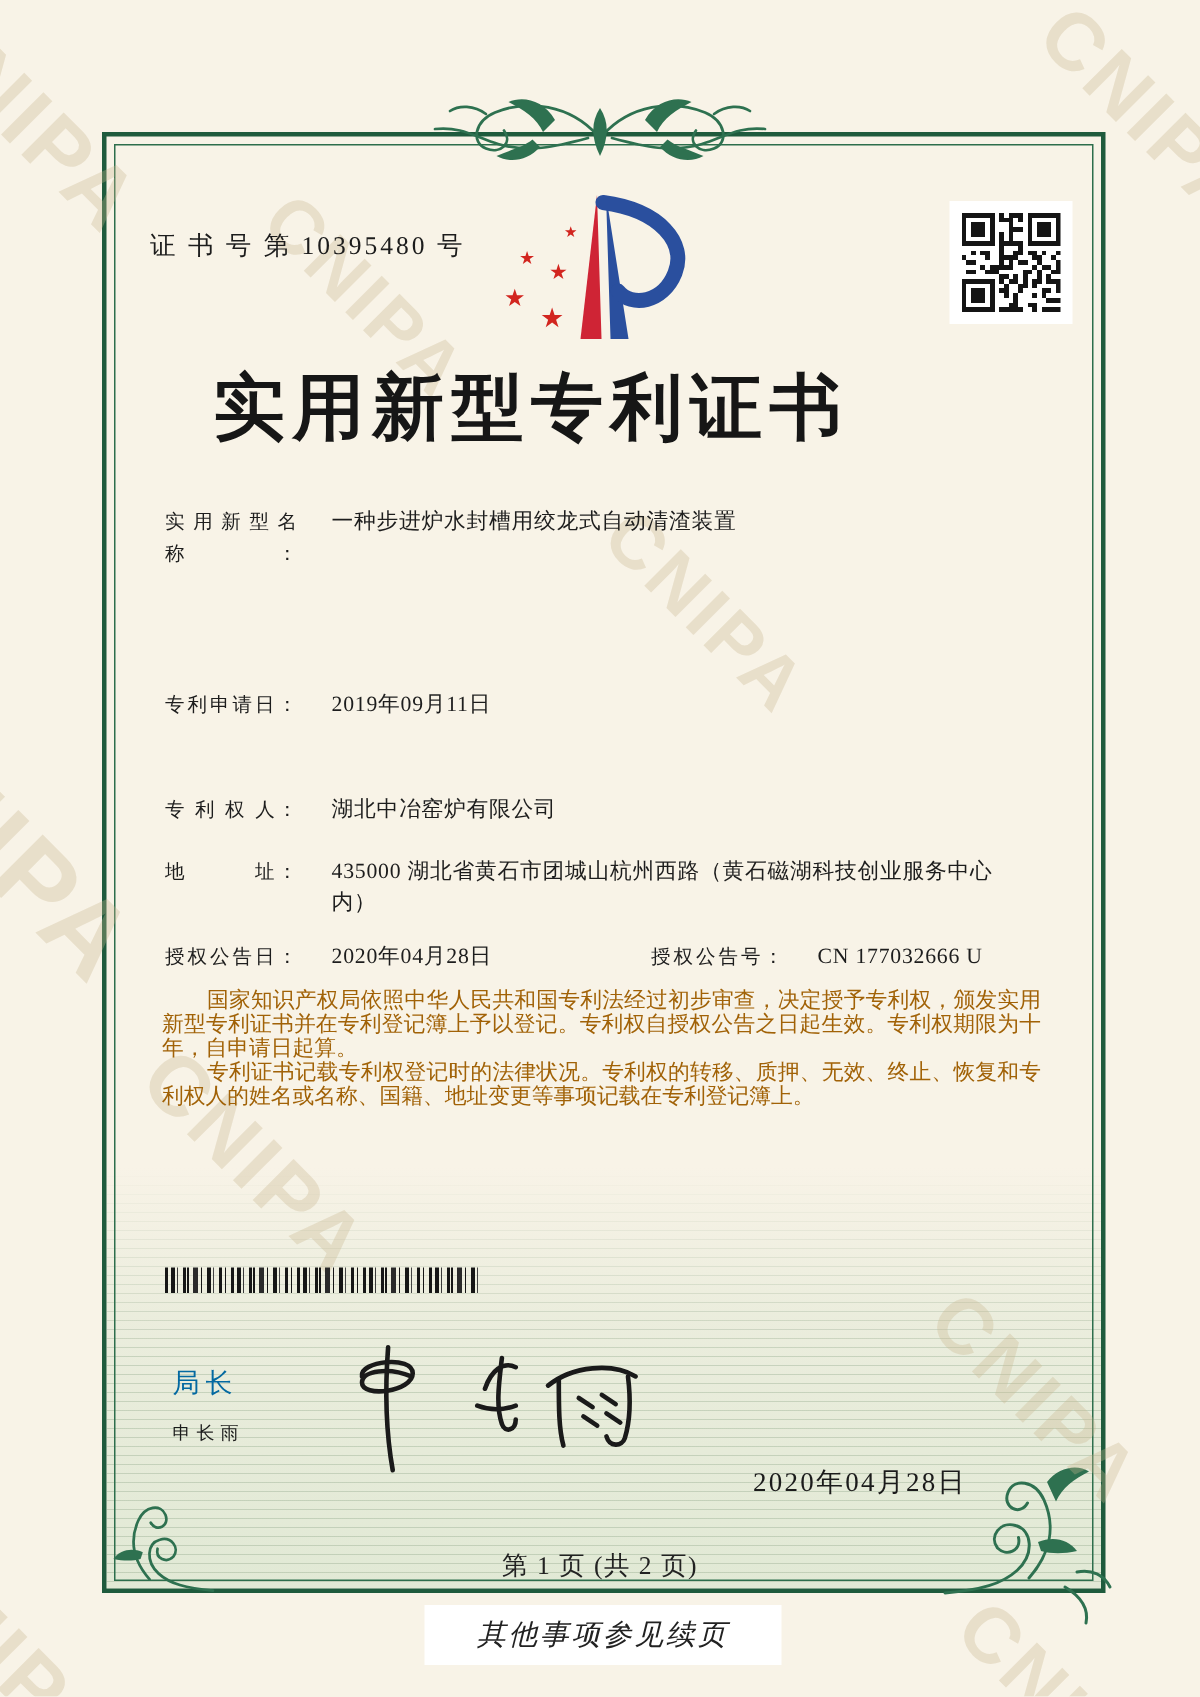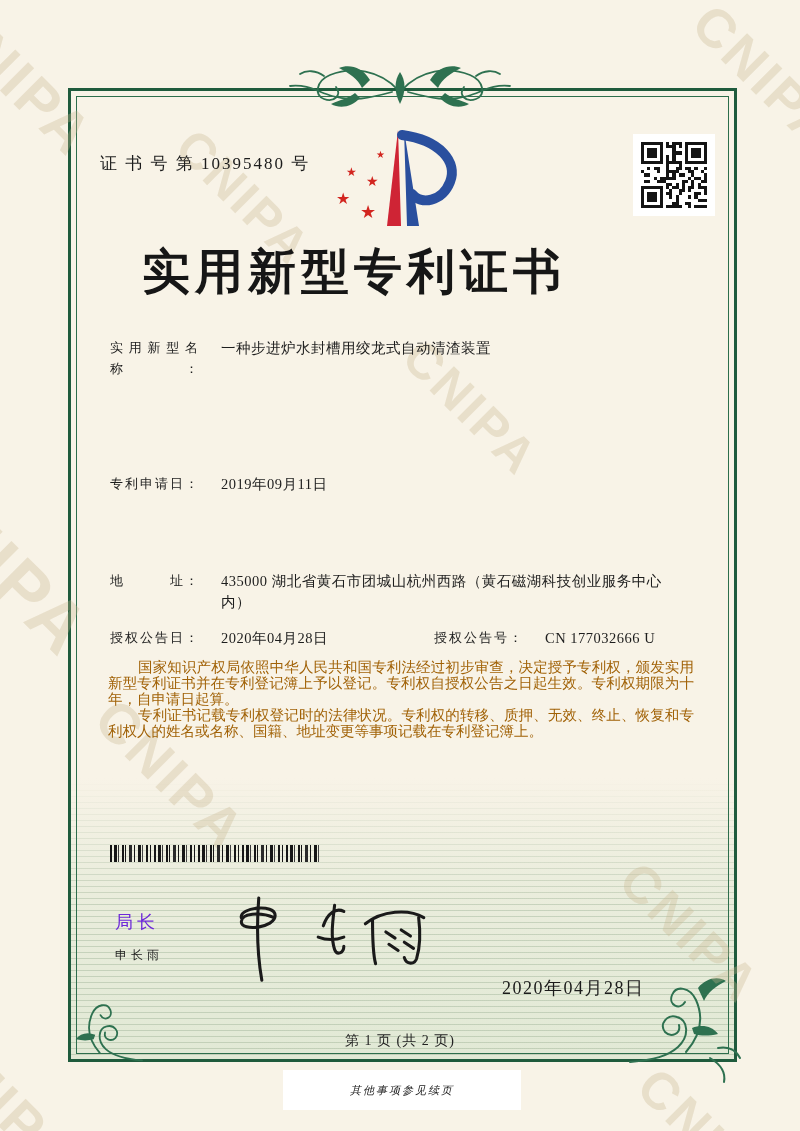--- a/index.html
+++ b/index.html
@@ -34,21 +34,21 @@
   .title{position:absolute;left:0;top:240px;width:708px;text-align:center;font-size:48px;font-weight:bold;
       letter-spacing:5px;color:#161616;z-index:2}
 
   
   .field{position:absolute;display:flex;font-size:14.5px;line-height:1.45;color:#1d1d1d;z-index:2}
   .f-label{width:88px;flex:none;font-size:13px;line-height:1.6;text-align:justify;text-align-last:justify}
   .f-value{margin-left:23px;letter-spacing:.5px}
   .fy-name{left:110px;top:338px}
   .fy-inventor{left:110px;top:386px}
   .fy-patno{left:110px;top:434px}
-  .fy-appdate{left:110px;top:474px}
+  .fy-appdate{left:110px;top:460px}
   .fy-patentee{left:110px;top:530px}
   .fy-address{left:110px;top:571px}
   .fy-address .f-value{width:452px}
   .fy-grantdate{left:110px;top:628px}
   .fy-grantno{left:434px;top:628px}
 
   
   .paras{position:absolute;left:108px;top:659px;width:586px;font-size:14.5px;line-height:16px;
       color:#a16207;text-align:justify;z-index:2}
   .paras p{text-indent:30px}
@@ -58,32 +58,32 @@
       background:repeating-linear-gradient(90deg,
         #161616 0 2px,transparent 2px 4px,#161616 4px 7px,transparent 7px 8px,
         #3a3a3a 8px 9px,transparent 9px 12px,#161616 12px 14px,transparent 14px 15px,
         #161616 15px 16px,transparent 16px 19px,#2a2a2a 19px 22px,transparent 22px 24px,
         #161616 24px 25px,transparent 25px 28px,#161616 28px 31px,transparent 31px 32px,
         #444 32px 33px,transparent 33px 36px,#161616 36px 38px,transparent 38px 40px,
         #161616 40px 41px,transparent 41px 44px)}
 
   
   .sig-title{position:absolute;left:115px;top:910px;font-family:"Liberation Sans",sans-serif;
-      font-size:18px;letter-spacing:4px;color:#6d28d9;z-index:2}
+      font-size:18px;letter-spacing:4px;color:#0369a1;z-index:2}
   .sig-name{position:absolute;left:115px;top:947px;font-family:"Liberation Sans",sans-serif;
       font-size:12px;letter-spacing:4px;color:#1b1b1b;z-index:2}
   .sig-svg{position:absolute;left:228px;top:892px;width:205px;height:90px;z-index:2}
   .issue-date{position:absolute;left:502px;top:976px;font-size:18px;letter-spacing:1.5px;color:#1b1b1b;z-index:2}
 
   
-  .page-info{position:absolute;left:0;top:1032px;width:800px;text-align:center;font-size:14px;
+  .page-info{position:absolute;left:0;top:1032px;width:800px;text-align:center;font-size:17px;
       letter-spacing:1px;color:#222;z-index:2}
   .footer-box{position:absolute;left:283px;top:1070px;width:238px;height:40px;background:#fff;z-index:2;
       display:flex;align-items:center;justify-content:center}
-  .footer-note{font-size:11px;font-style:italic;letter-spacing:2px;color:#222}
+  .footer-note{font-size:19px;font-style:italic;letter-spacing:2px;color:#222}
 </style>
 </head>
 <body>
 
 <div class="page">
 
   <span class="wm" style="left:-28px;top:-14px;font-size:58px">CNIPA</span>
   <span class="wm" style="left:724px;top:-8px;font-size:54px">CNIPA</span>
   <span class="wm" style="left:205px;top:118px;font-size:50px">CNIPA</span>
   <span class="wm" style="left:432px;top:328px;font-size:50px">CNIPA</span>
@@ -289,20 +289,24 @@
   <div class="title">实用新型专利证书</div>
 
   <div class="field fy-name">
     <span class="f-label">实用新型名称：</span>
     <span class="f-value">一种步进炉水封槽用绞龙式自动清渣装置</span>
   </div>
   <div class="field fy-appdate">
     <span class="f-label">专利申请日：</span>
     <span class="f-value">2019年09月11日</span>
   </div>
+  <div class="field fy-patentee">
+    <span class="f-label">专 利 权 人：</span>
+    <span class="f-value">湖北中冶窑炉有限公司</span>
+  </div>
   <div class="field fy-address">
     <span class="f-label">地　　　址：</span>
     <span class="f-value">435000 湖北省黄石市团城山杭州西路（黄石磁湖科技创业服务中心内）</span>
   </div>
   <div class="field fy-grantdate">
     <span class="f-label">授权公告日：</span>
     <span class="f-value">2020年04月28日</span>
   </div>
   <div class="field fy-grantno">
     <span class="f-label">授权公告号：</span>

